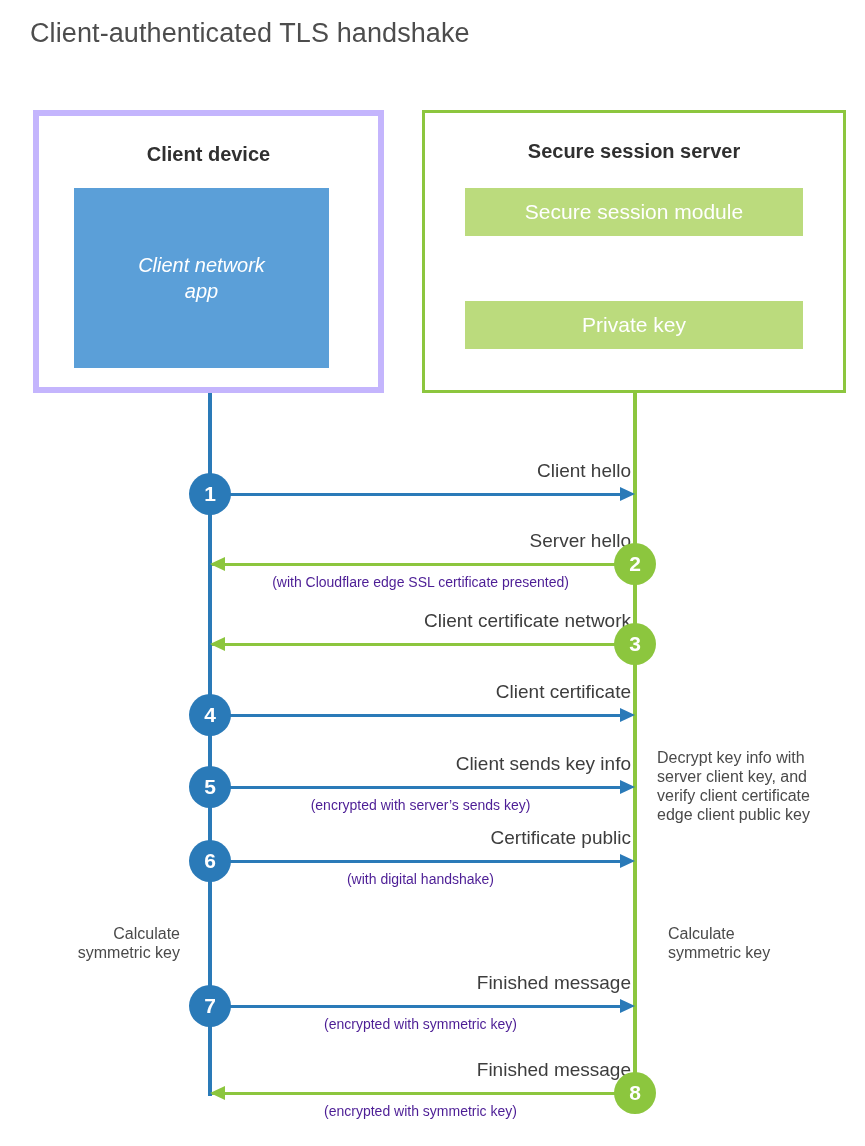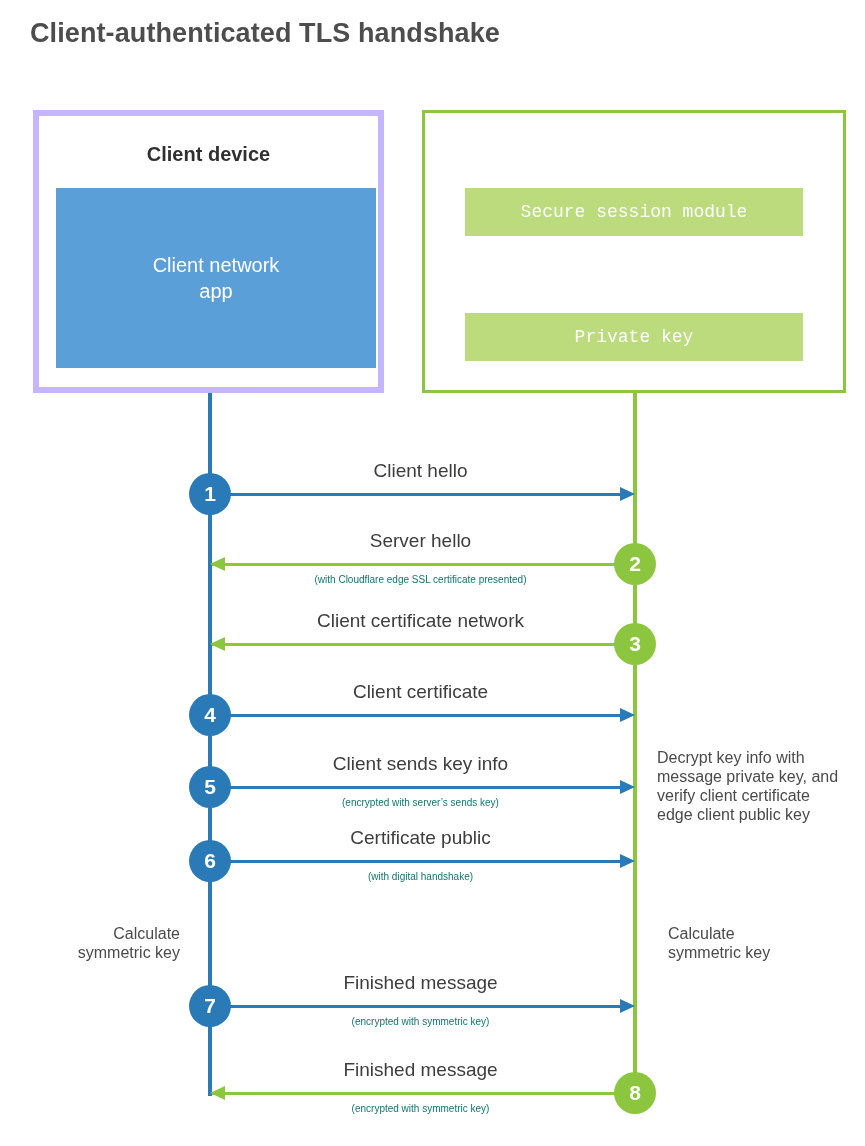--- a/index.html
+++ b/index.html
@@ -18,21 +18,21 @@
     background: #ffffff;
     overflow: hidden;
   }
 
   
   #title {
     position: absolute;
     left: 30px;
     top: 18px;
     font-size: 27px;
-    font-weight: 700;
+    font-weight: 400;
     color: #4d4d4d;
     letter-spacing: 0.1px;
     white-space: nowrap;
   }
 
   
   .party-box {
     position: absolute;
     box-sizing: border-box;
     background: #ffffff;
@@ -56,54 +56,54 @@
     left: 0;
     right: 0;
     top: 27px;
     text-align: center;
     font-size: 20px;
     font-weight: 700;
     color: #303030;
   }
   #client-app {
     position: absolute;
-    left: 17px;
+    left: 35px;
     top: 72px;
-    width: 320px;
+    width: 255px;
     height: 180px;
     background: #5b9fd8;
     display: flex;
     align-items: center;
     justify-content: center;
+    font-style: italic;
   }
   #client-app .app-label {
     color: #ffffff;
     font-size: 20px;
     line-height: 26px;
     text-align: center;
     font-weight: 400;
     width: 140px;
   }
   .server-item {
     position: absolute;
     left: 40px;
     width: 338px;
     height: 48px;
     background: #bbdb7d;
     display: flex;
     align-items: center;
     justify-content: center;
     color: #ffffff;
-    font-size: 18px;
+    font-size: 21px;
     font-weight: 400;
-    font-family: Liberation Mono, monospace;
   }
   #server-item-0 { top: 75px; }
   #server-item-1 { top: 138px; }
-  #server-item-2 { top: 200px; }
+  #server-item-2 { top: 188px; }
 
   
   .lifeline {
     position: absolute;
     width: 4px;
   }
   #lifeline-client {
     left: 208px;
     top: 393px;
     height: 703px;
@@ -160,33 +160,33 @@
     align-items: center;
     justify-content: center;
   }
   .step.to-server .step-badge { left: 189px; background: #2a7ab8; }
   .step.to-client .step-badge { left: 614px; background: #8cc63e; }
 
   .step-label {
     position: absolute;
     left: 210px;
     width: 421px;
-    text-align: center;
+    text-align: right;
     font-size: 19px;
     color: #3d3d3d;
     top: -34px;
     white-space: nowrap;
   }
   .step-sublabel {
     position: absolute;
     left: 210px;
     width: 421px;
     text-align: center;
-    font-size: 10px;
-    color: #0f766e;
+    font-size: 14px;
+    color: #4c1d95;
     top: 10px;
     white-space: nowrap;
   }
 
   
   .side-note {
     position: absolute;
     font-size: 16px;
     line-height: 19px;
     color: #4a4a4a;
@@ -222,20 +222,21 @@
     <div class="party-title">Client device</div>
     <div id="client-app">
       <div class="app-label">
         <span class="nl">Client network</span>
         <span class="nl">app</span>
       </div>
     </div>
   </div>
 
   <div class="party-box" id="server-box">
+    <div class="party-title">Secure session server</div>
     <div class="server-item" id="server-item-0">Secure session module</div>
     <div class="server-item" id="server-item-2">Private key</div>
   </div>
 
   <div class="lifeline" id="lifeline-client"></div>
   <div class="lifeline" id="lifeline-server"></div>
 
   <div class="step to-server" style="top:494px">
     <div class="step-label">Client hello</div>
     <div class="arrow-line"></div>
@@ -292,21 +293,21 @@
   <div class="step to-client" style="top:1093px">
     <div class="step-label">Finished message</div>
     <div class="arrow-line"></div>
     <div class="arrow-head"></div>
     <div class="step-badge">8</div>
     <div class="step-sublabel">(encrypted with symmetric key)</div>
   </div>
 
   <div class="side-note" id="note-decrypt">
     <span class="nl">Decrypt key info with</span>
-    <span class="nl">message private key, and</span>
+    <span class="nl">server client key, and</span>
     <span class="nl">verify client certificate</span>
     <span class="nl">edge client public key</span>
   </div>
 
   <div class="side-note" id="note-calc-client">
     <span class="nl">Calculate</span>
     <span class="nl">symmetric key</span>
   </div>
 
   <div class="side-note" id="note-calc-server">

